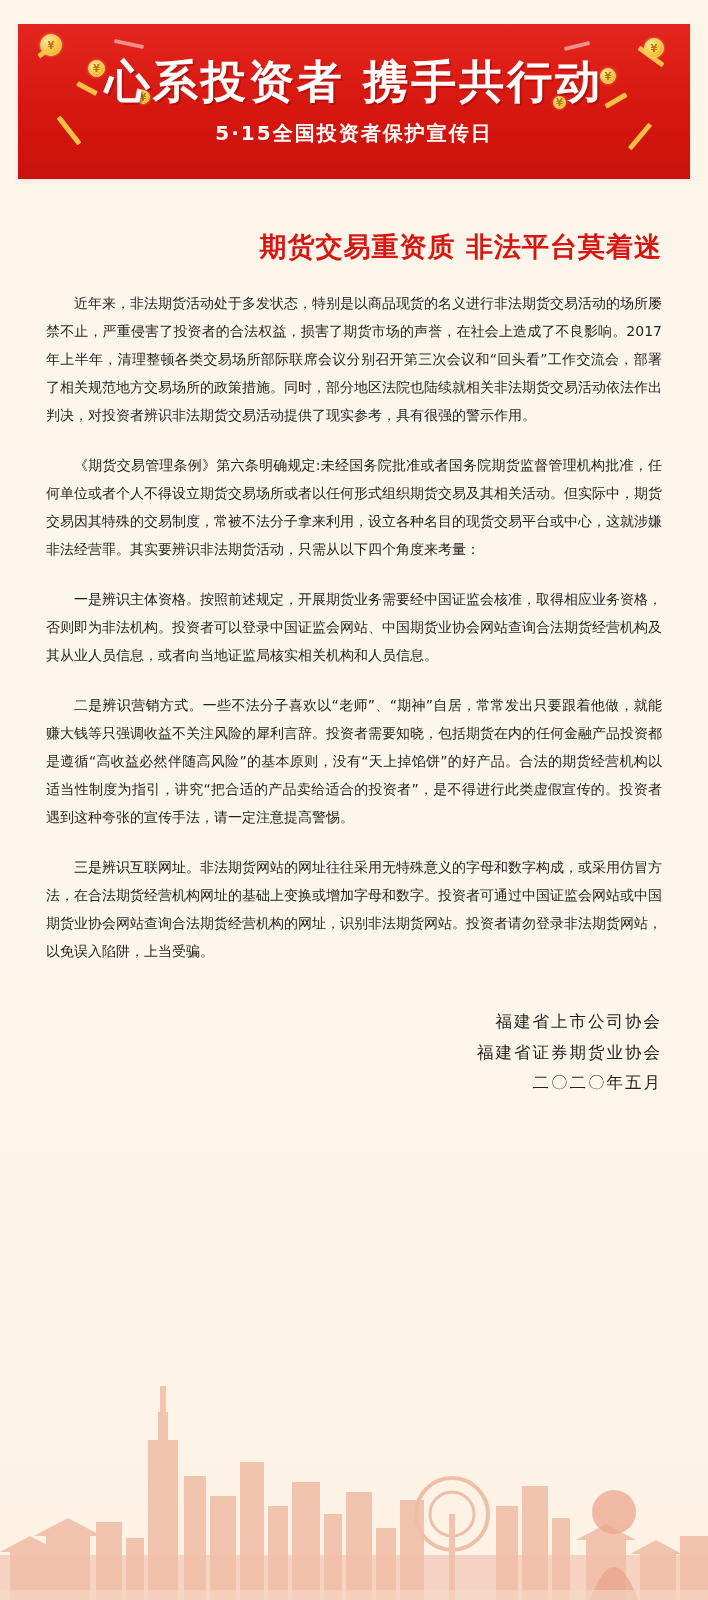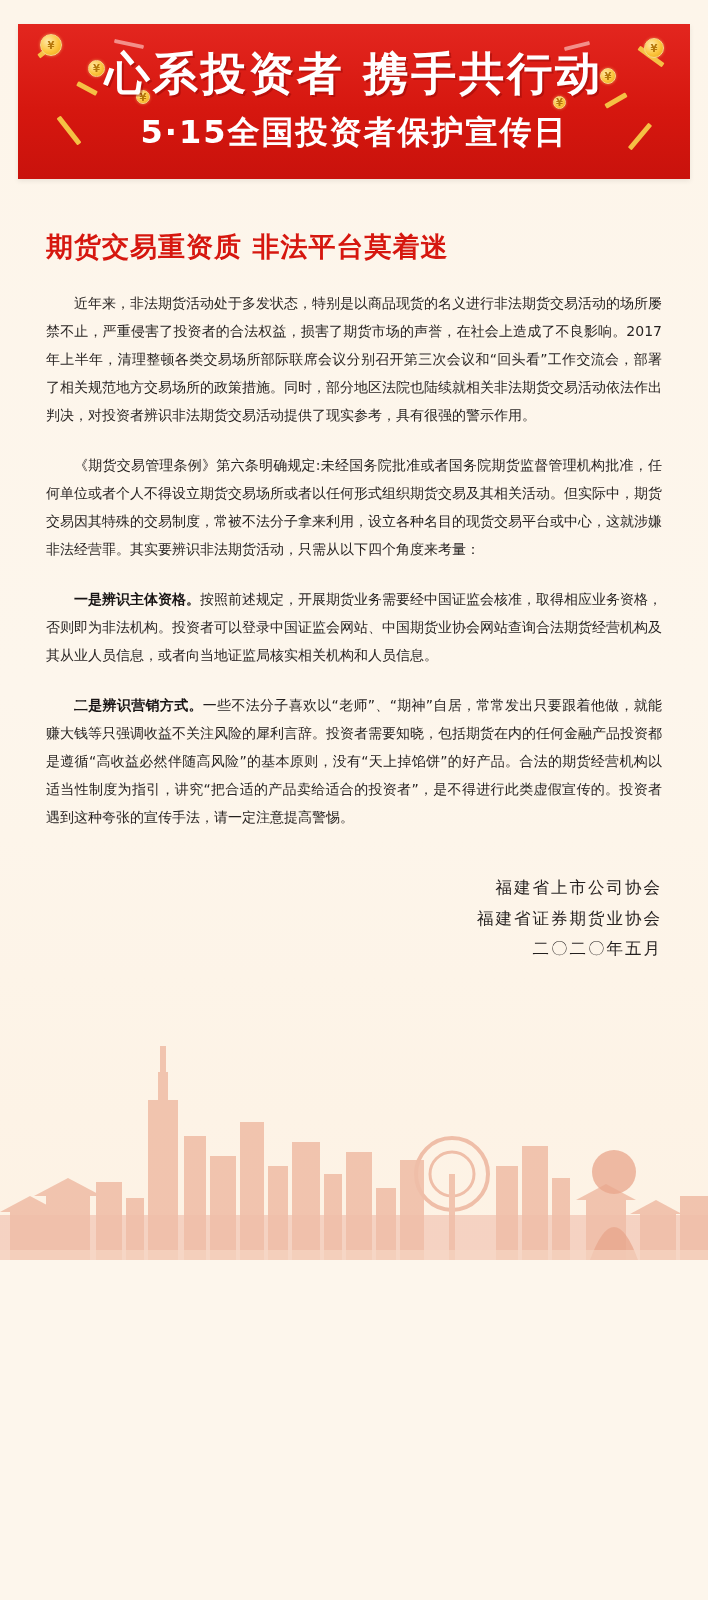--- a/index.html
+++ b/index.html
@@ -10,21 +10,21 @@
     width: 708px;
     height: 1600px;
     background: #fdf6ec;
     font-family: "Liberation Sans", sans-serif;
     overflow: hidden;
     position: relative;
   }
   .page {
     position: relative;
     width: 708px;
-    height: 1260px;
+    height: 1600px;
     background: linear-gradient(180deg, #fdf5ea 0%, #fdf6ec 55%, #fdf2e4 100%);
     overflow: hidden;
   }
 
   
   .banner {
     position: relative;
     margin: 24px 18px 0 18px;
     height: 155px;
     background: linear-gradient(180deg, #e3261f 0%, #d6170f 55%, #c9120c 100%);
@@ -47,21 +47,21 @@
     letter-spacing: 3px;
     text-shadow: 2px 2px 0 rgba(120,0,0,0.35);
     line-height: 1.15;
     white-space: nowrap;
   }
   .banner-sub {
     margin-top: 12px;
     color: #fff;
     font-family: "DejaVu Sans", sans-serif;
     font-weight: bold;
-    font-size: 32px;
+    font-size: 20px;
     letter-spacing: 2px;
     white-space: nowrap;
   }
   
   .coin {
     position: absolute;
     border-radius: 50%;
     background: radial-gradient(circle at 35% 32%, #ffe9a8 0%, #fcc53d 55%, #e9a214 100%);
     border: 1px solid #f7d98b;
     box-shadow: 0 0 3px rgba(255,210,100,0.6);
@@ -87,21 +87,21 @@
   .ribbon.white { background: #ffd9d4; opacity: .6; }
 
   
   .content {
     position: relative;
     padding: 0 46px;
     z-index: 3;
   }
   .headline {
     margin-top: 50px;
-    text-align: left;
+    text-align: right;
     color: #d6170f;
     font-family: "DejaVu Sans", sans-serif;
     font-weight: bold;
     font-size: 27px;
     letter-spacing: 1px;
     white-space: nowrap;
   }
   .body-text {
     margin-top: 24px;
     color: #231f1e;
@@ -109,21 +109,21 @@
     font-size: 14px;
     line-height: 2.0;
     text-align: justify;
     text-justify: inter-ideograph;
   }
   .para {
     margin: 0 0 22px 0;
     text-indent: 2em;
   }
   .para strong {
-    font-weight: bold;
+    font-weight: normal;
     color: #181414;
   }
   .sign {
     margin-top: 42px;
     text-align: right;
     color: #231f1e;
     font-family: "DejaVu Sans", sans-serif;
     font-size: 16.5px;
     line-height: 1.85;
     letter-spacing: 2px;
@@ -170,20 +170,21 @@
 
   <div class="content">
     <div class="headline">期货交易重资质  非法平台莫着迷</div>
 
     <div class="body-text">
       <p class="para">近年来，非法期货活动处于多发状态，特别是以商品现货的名义进行非法期货交易活动的场所屡禁不止，严重侵害了投资者的合法权益，损害了期货市场的声誉，在社会上造成了不良影响。2017年上半年，清理整顿各类交易场所部际联席会议分别召开第三次会议和“回头看”工作交流会，部署了相关规范地方交易场所的政策措施。同时，部分地区法院也陆续就相关非法期货交易活动依法作出判决，对投资者辨识非法期货交易活动提供了现实参考，具有很强的警示作用。</p>
       <p class="para">《期货交易管理条例》第六条明确规定:未经国务院批准或者国务院期货监督管理机构批准，任何单位或者个人不得设立期货交易场所或者以任何形式组织期货交易及其相关活动。但实际中，期货交易因其特殊的交易制度，常被不法分子拿来利用，设立各种名目的现货交易平台或中心，这就涉嫌非法经营罪。其实要辨识非法期货活动，只需从以下四个角度来考量：</p>
 
       <p class="para"><strong>一是辨识主体资格。</strong><span>按照前述规定，开展期货业务需要经中国证监会核准，取得相应业务资格，否则即为非法机构。投资者可以登录中国证监会网站、中国期货业协会网站查询合法期货经营机构及其从业人员信息，或者向当地证监局核实相关机构和人员信息。</span></p>
       <p class="para"><strong>二是辨识营销方式。</strong><span>一些不法分子喜欢以“老师”、“期神”自居，常常发出只要跟着他做，就能赚大钱等只强调收益不关注风险的犀利言辞。投资者需要知晓，包括期货在内的任何金融产品投资都是遵循“高收益必然伴随高风险”的基本原则，没有“天上掉馅饼”的好产品。合法的期货经营机构以适当性制度为指引，讲究“把合适的产品卖给适合的投资者”，是不得进行此类虚假宣传的。投资者遇到这种夸张的宣传手法，请一定注意提高警惕。</span></p>
+      <p class="para"><strong>三是辨识互联网址。</strong><span>非法期货网站的网址往往采用无特殊意义的字母和数字构成，或采用仿冒方法，在合法期货经营机构网址的基础上变换或增加字母和数字。投资者可通过中国证监会网站或中国期货业协会网站查询合法期货经营机构的网址，识别非法期货网站。投资者请勿登录非法期货网站，以免误入陷阱，上当受骗。</span></p>
     </div>
 
     <div class="sign">
       <div>福建省上市公司协会</div>
       <div>福建省证券期货业协会</div>
       <div>二〇二〇年五月</div>
     </div>
   </div>
 
   <svg class="skyline" viewBox="0 0 708 300" preserveAspectRatio="none">

